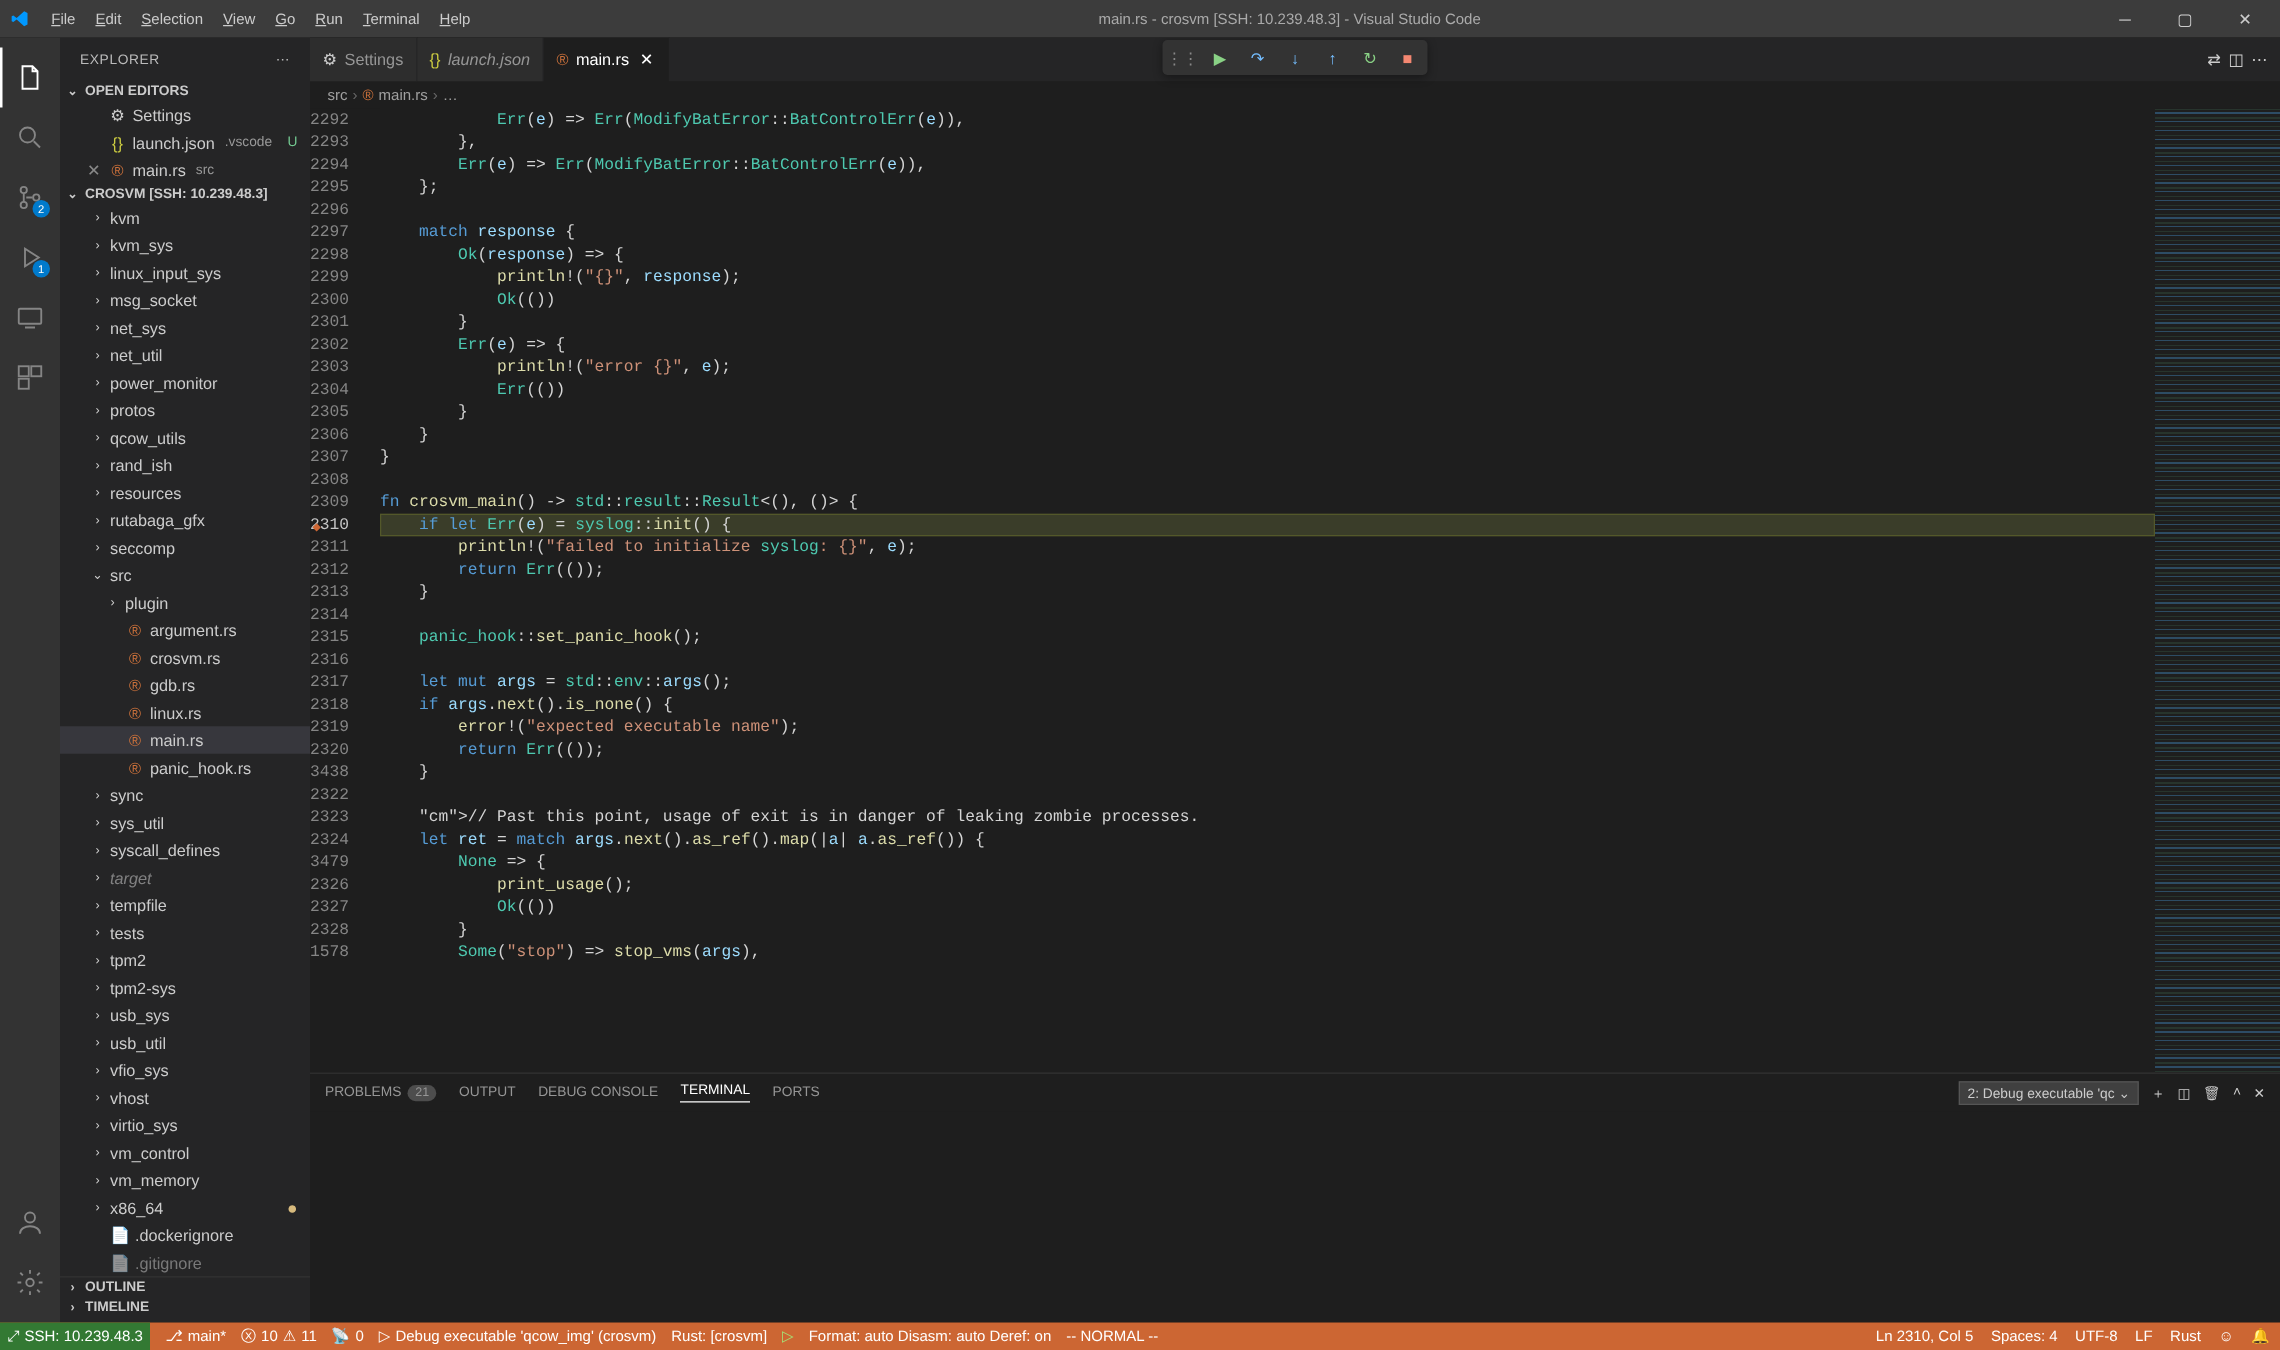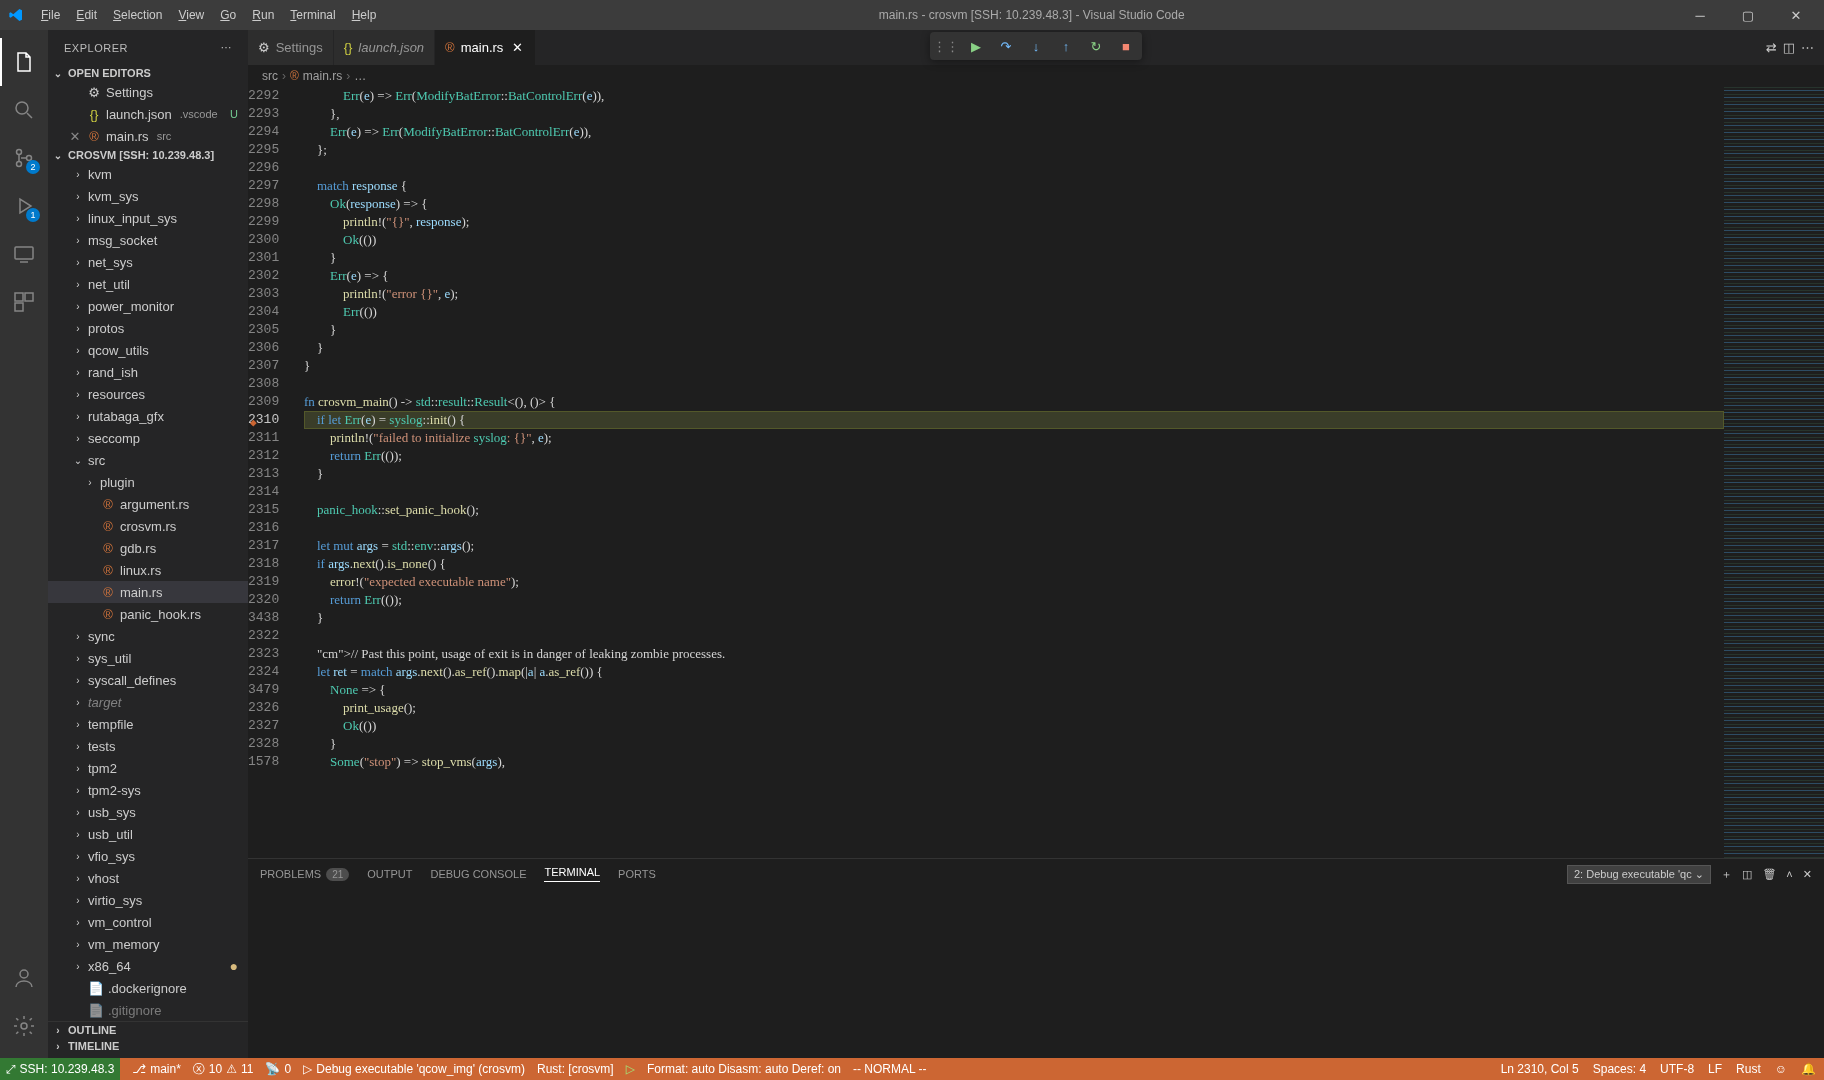--- a/index.html
+++ b/index.html
@@ -223,21 +223,21 @@
 .bp-deco {
   position: absolute;
   left: 2px;
   width: 12px;
   height: 12px;
   font-size: 11px;
   color: #cc6633;
 }
 .code {
   flex: 1;
-  font-family: Liberation Serif, serif;
+  font-family: Liberation Mono, monospace;
   font-size: 13px;
   line-height: 18px;
   white-space: pre;
   color: #d4d4d4;
   overflow: hidden;
   position: relative;
 }
 .line-highlight {
   position: absolute;
   left: 0; right: 0;

